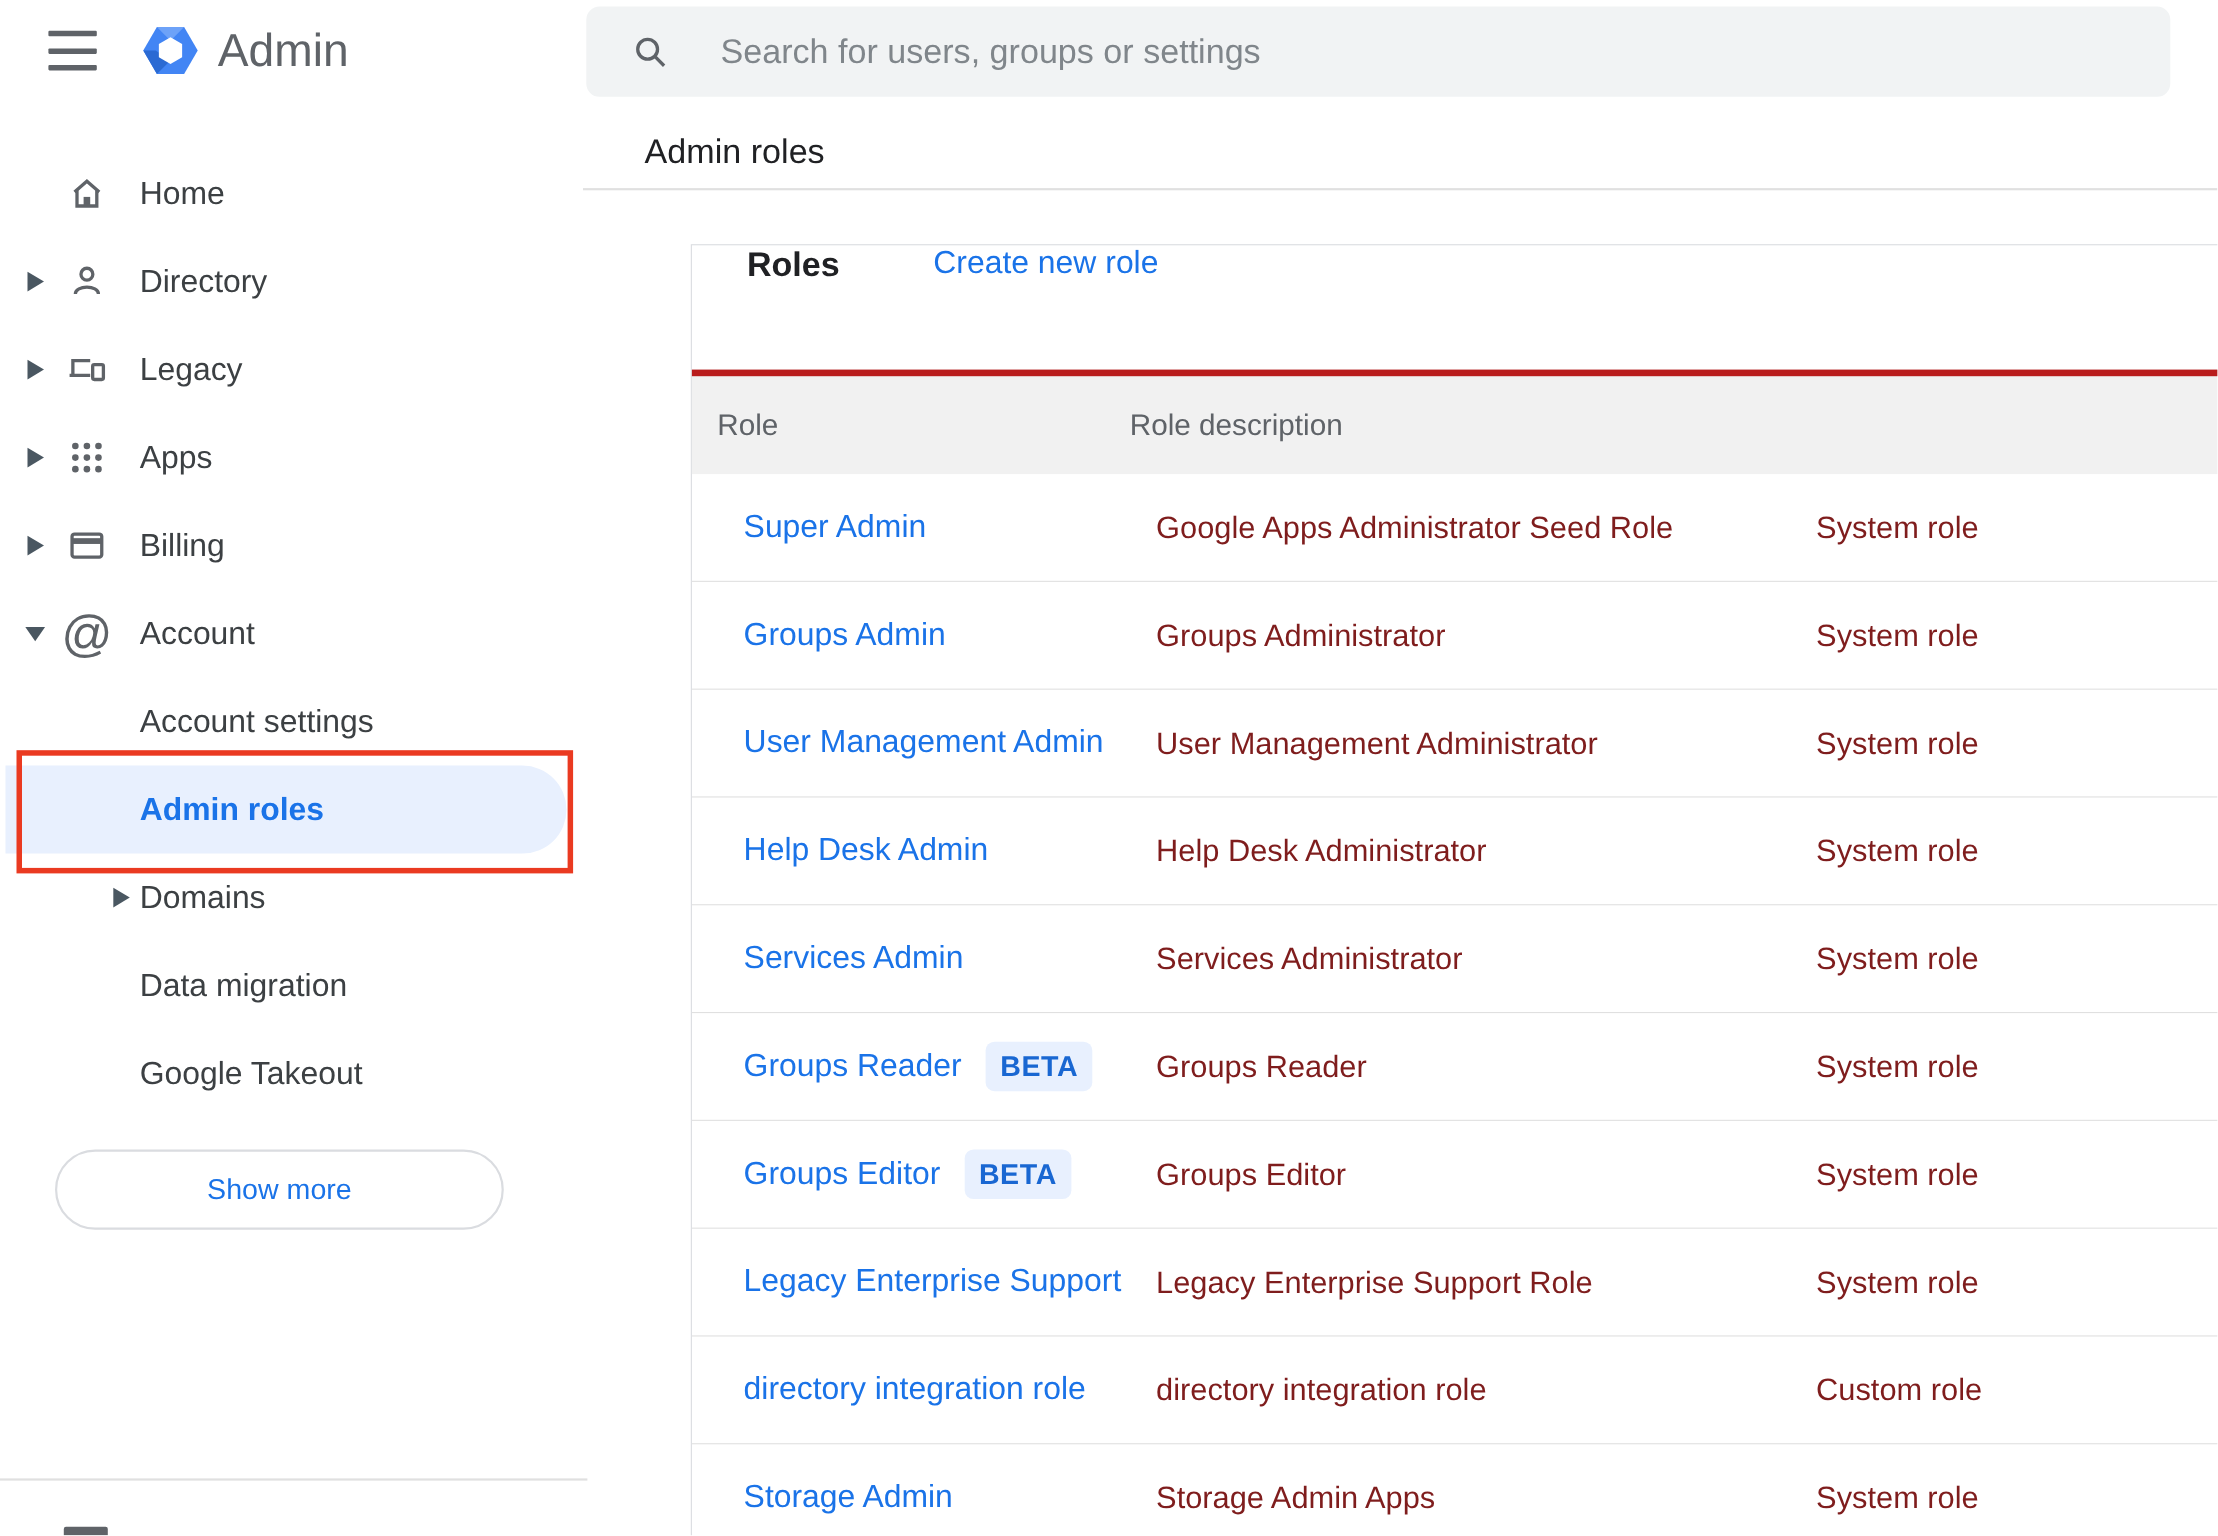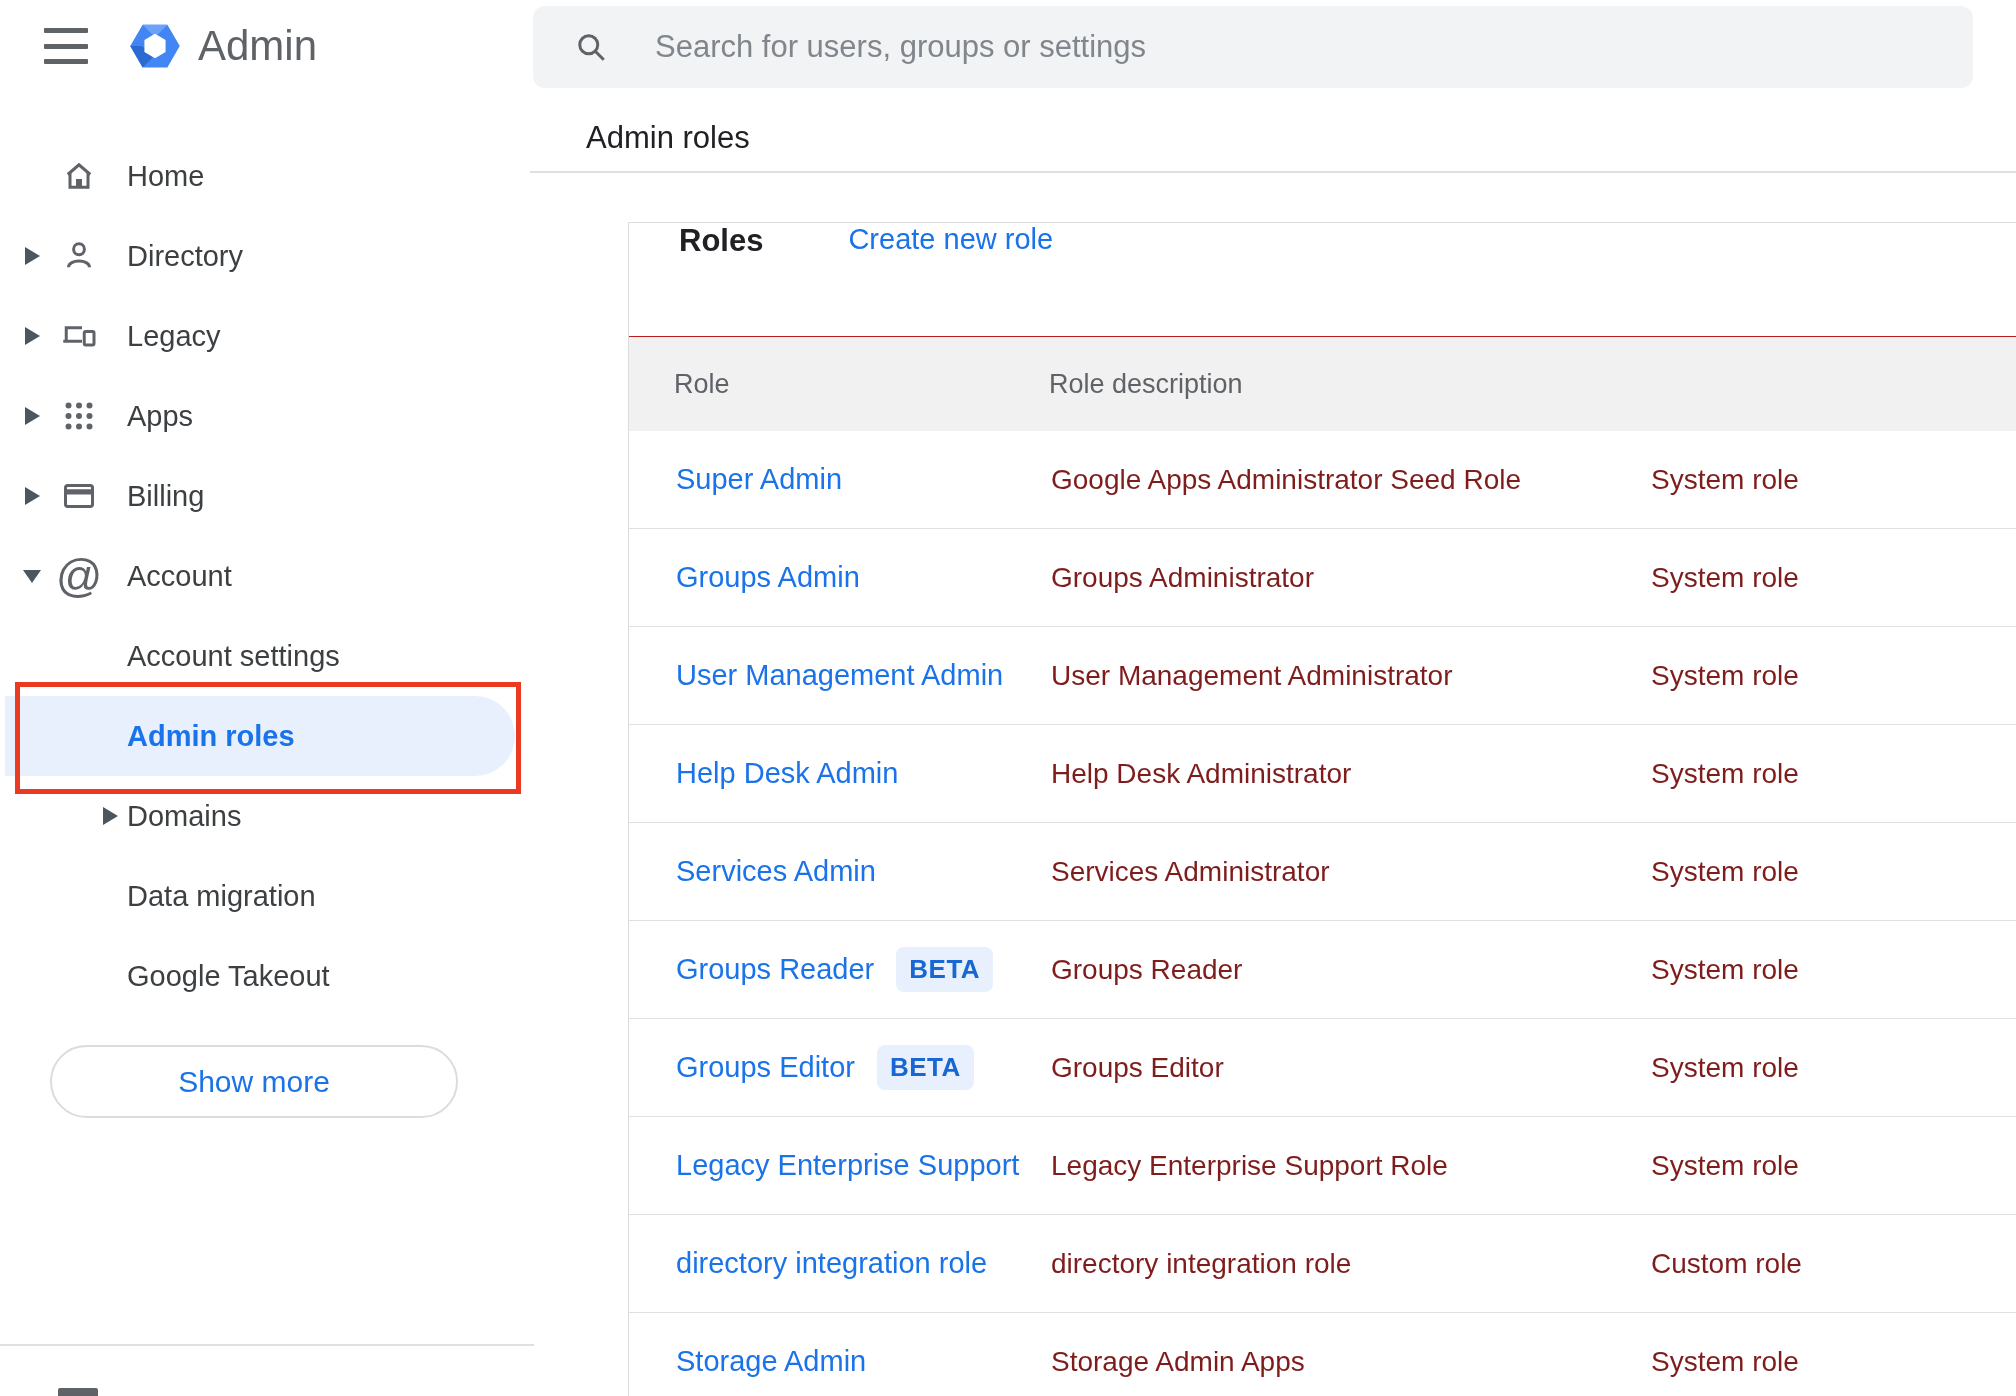--- a/index.html
+++ b/index.html
@@ -31,43 +31,43 @@
   .sub-row{height:80px;display:flex;align-items:center;position:relative;cursor:pointer;}
   .sub-caret{width:22px;margin-left:94px;display:flex;justify-content:center;}
   .sub-caret i{display:block;width:0;height:0;}
   .sub-row .nav-label{margin-left:122px;}
   .sub-row.has-caret .nav-label{margin-left:6px;}
   .sub-row.is-selected{width:510px;background:#e8f0fe;border-radius:0 41px 41px 0;}
   .sub-row.is-selected .nav-label{color:#1a73e8;font-weight:700;}
   .annotation-box{position:absolute;left:10px;right:-6px;top:-14px;bottom:-18px;border:5px solid #ea3a21;pointer-events:none;}
 
   .show-more{position:absolute;left:50px;top:1045px;width:408px;height:73px;border:2px solid #dadce0;border-radius:40px;
-    background:#fff;color:#1a73e8;font-size:30px;font-weight:500;display:flex;align-items:center;justify-content:center;cursor:pointer;
+    background:#fff;color:#1a73e8;font-size:26px;font-weight:500;display:flex;align-items:center;justify-content:center;cursor:pointer;
     font-family:"Liberation Sans", sans-serif;}
   .sidebar-bottom-divider{position:absolute;left:0;top:1344px;width:534px;height:2px;background:#e0e0e0;}
   .cutoff-icon{position:absolute;left:58px;top:1388px;width:40px;height:8px;background:#5f6368;border-radius:2px 2px 0 0;}
 
   
   .search-bar{position:absolute;left:533px;top:6px;width:1440px;height:82px;background:#f1f3f4;border-radius:12px;
     display:flex;align-items:center;}
   .search-icon{margin-left:40px;width:36px;height:36px;}
   .search-input{margin-left:44px;border:none;background:transparent;outline:none;font-size:31px;color:#202124;width:1200px;
     font-family:"Liberation Sans", sans-serif;}
   .search-input::placeholder{color:#80868b;}
 
   .page-title{position:absolute;left:586px;top:120px;font-size:31px;color:#202124;}
   .header-divider{position:absolute;left:530px;top:171px;width:1486px;height:2px;background:#e0e0e0;}
 
   .card{position:absolute;left:628px;top:222px;width:1390px;height:1176px;background:#fff;border:1px solid #dadce0;box-sizing:border-box;}
   .card-header{height:113px;display:flex;}
   .card-title{margin-left:50px;font-size:31px;font-weight:700;color:#202124;}
   .create-link{margin-left:85px;font-size:29px;color:#1a73e8;text-decoration:none;cursor:pointer;}
 
-  .thead{height:95px;background:#f1f1f1;border-top:1px solid #b91c1c;display:grid;grid-template-columns:375px 600px 1fr;
-    align-items:center;padding-left:45px;box-sizing:border-box;}
+  .thead{height:95px;background:#f1f1f1;border-top:6px solid #b91c1c;display:grid;grid-template-columns:375px 600px 1fr;
+    align-items:center;padding-left:23px;box-sizing:border-box;}
   .th{font-size:27px;color:#5f6368;display:flex;align-items:center;}
   .help-icon{margin-left:22px;width:37px;height:37px;border-radius:50%;background:#757575;color:#fff;font-size:23px;font-weight:700;
     display:flex;align-items:center;justify-content:center;cursor:pointer;}
 
   .trow{height:98px;border-bottom:1px solid #e0e0e0;display:grid;grid-template-columns:375px 600px 1fr;align-items:center;
     padding-left:47px;box-sizing:border-box;}
   .role-cell{display:flex;align-items:center;}
   .role-link{font-size:29px;color:#1a73e8;text-decoration:none;cursor:pointer;white-space:nowrap;}
   .beta-badge{margin-left:22px;background:#e8f0fe;color:#1967d2;font-size:26px;font-weight:700;letter-spacing:0.5px;
     padding:7px 13px;border-radius:8px;}

